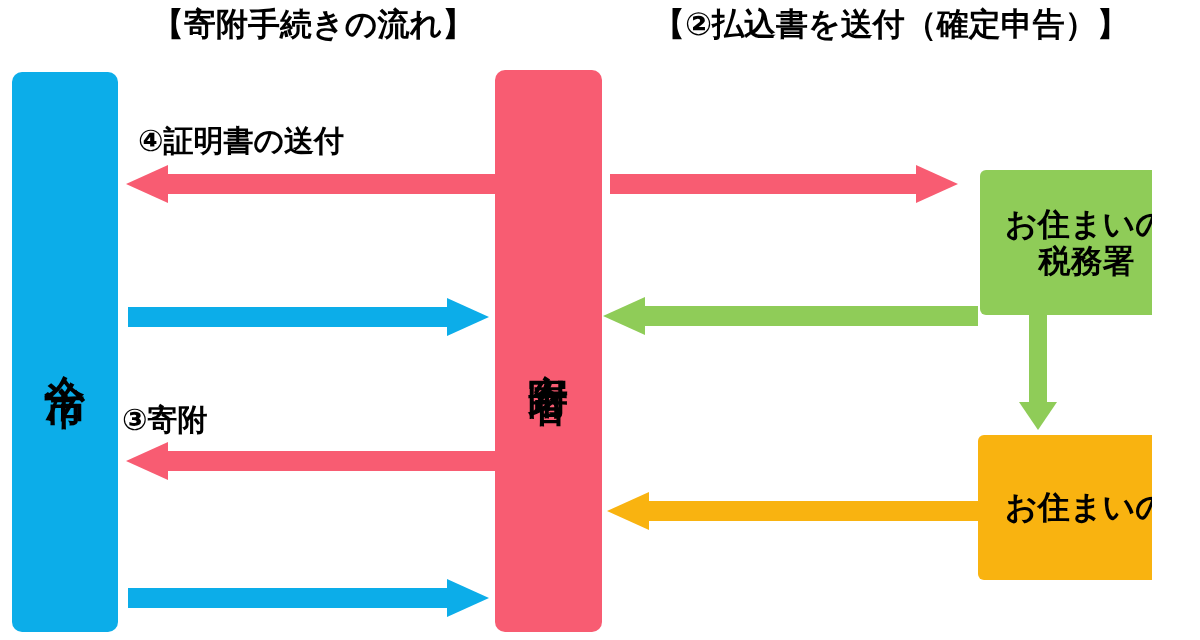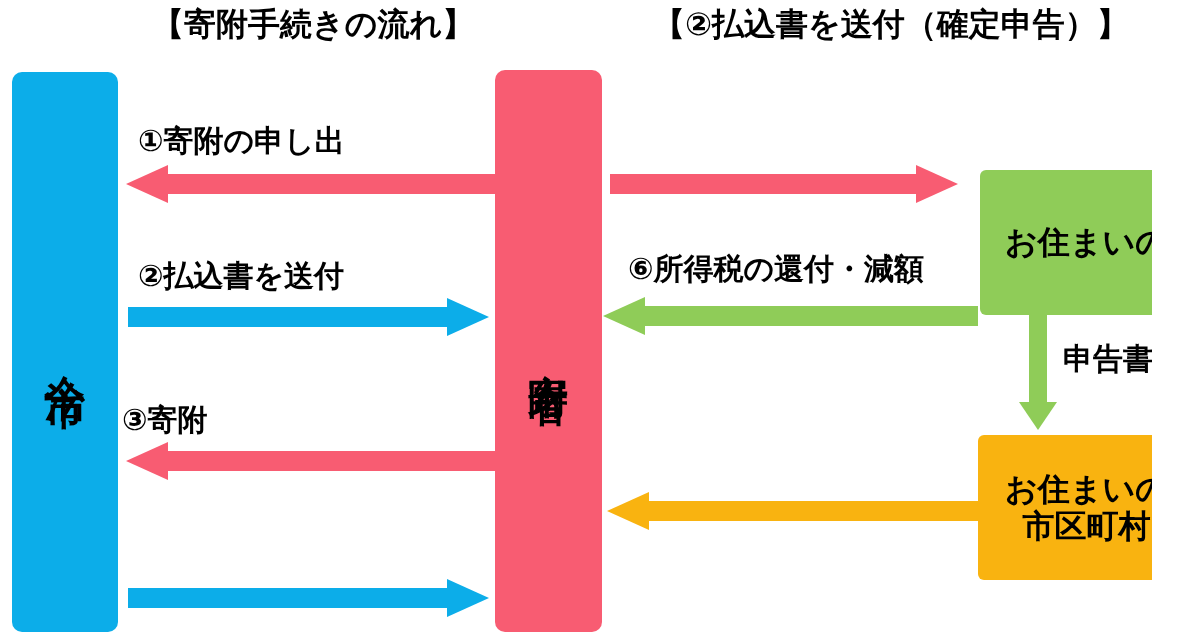--- a/index.html
+++ b/index.html
@@ -111,25 +111,25 @@
   <div class="vbox" style="left:12px;top:72px;width:106px;height:560px;background:var(--blue)">
     <span class="vtext">今治市</span>
   </div>
 
   <div class="vbox" style="left:495px;top:70px;width:107px;height:562px;background:var(--pink)">
     <span class="vtext">寄附者</span>
   </div>
 
   <div class="hbox" style="left:980px;top:170px;width:213px;height:145px;background:var(--green)">
     <div>お住まいの</div>
+    <div>税務署</div>
   </div>
 
   <div class="hbox" style="left:978px;top:435px;width:217px;height:145px;background:var(--orange)">
     <div>お住まいの</div>
-    <div>市区町村</div>
   </div>
 
   <div class="arrow left" style="--c:var(--pink);left:126px;top:165px;width:369px">
     <div class="shaft"></div>
     <div class="head"></div>
   </div>
   <div class="arrow right" style="--c:var(--blue);left:128px;top:298px;width:361px">
     <div class="shaft"></div>
     <div class="head"></div>
   </div>
@@ -153,19 +153,16 @@
   <div class="arrow left" style="--c:var(--orange);left:607px;top:492px;width:371px">
     <div class="shaft"></div>
     <div class="head"></div>
   </div>
 
   <div class="varrow" style="--c:var(--green);left:1019px;top:315px;height:115px">
     <div class="shaft"></div>
     <div class="head"></div>
   </div>
 
-  <div class="flabel" style="left:138px;top:123px">①寄附の申し出</div>
-  <div class="flabel" style="left:138px;top:258px">②払込書を送付</div>
+  <div class="flabel" style="left:138px;top:123px">④証明書の送付</div>
   <div class="flabel" style="left:122px;top:402px">③寄附</div>
-  <div class="flabel" style="left:628px;top:251px">⑥所得税の還付・減額</div>
-  <div class="flabel" style="left:1063px;top:341px">申告書</div>
 
 </div>
 
 </body></html>

